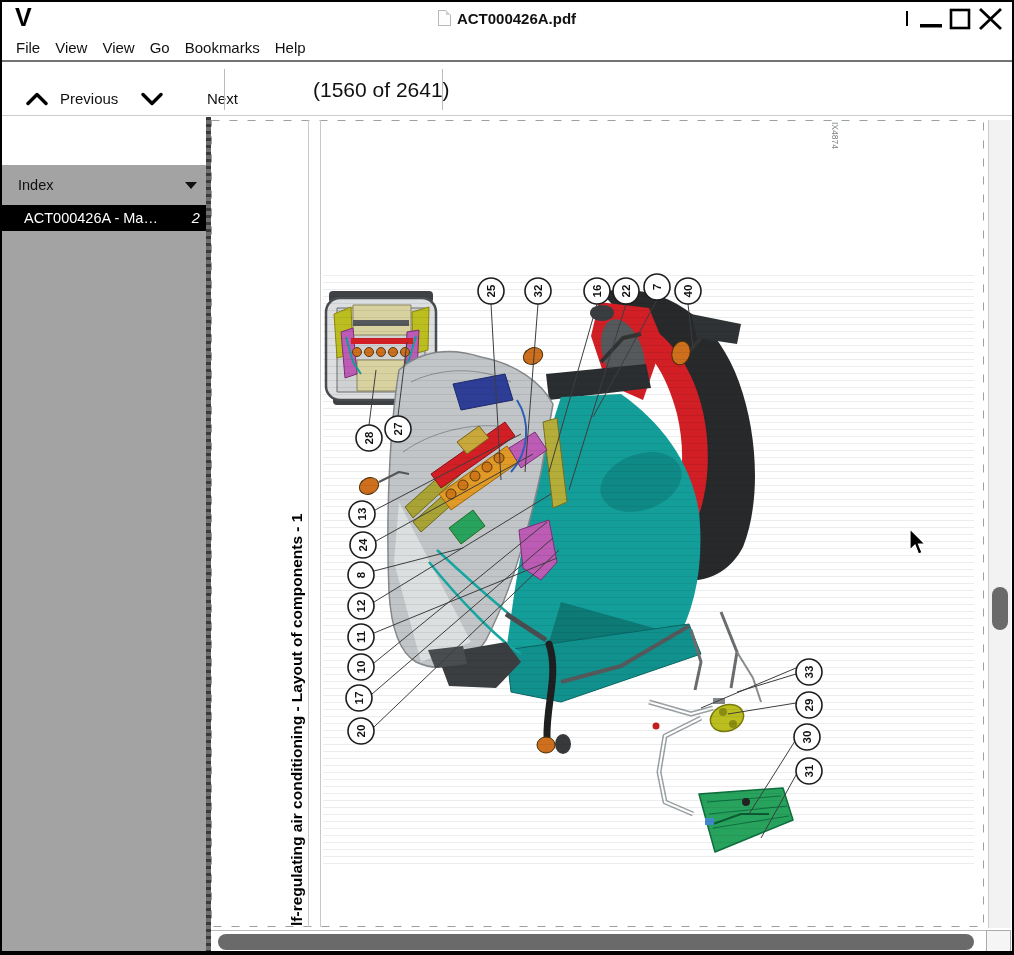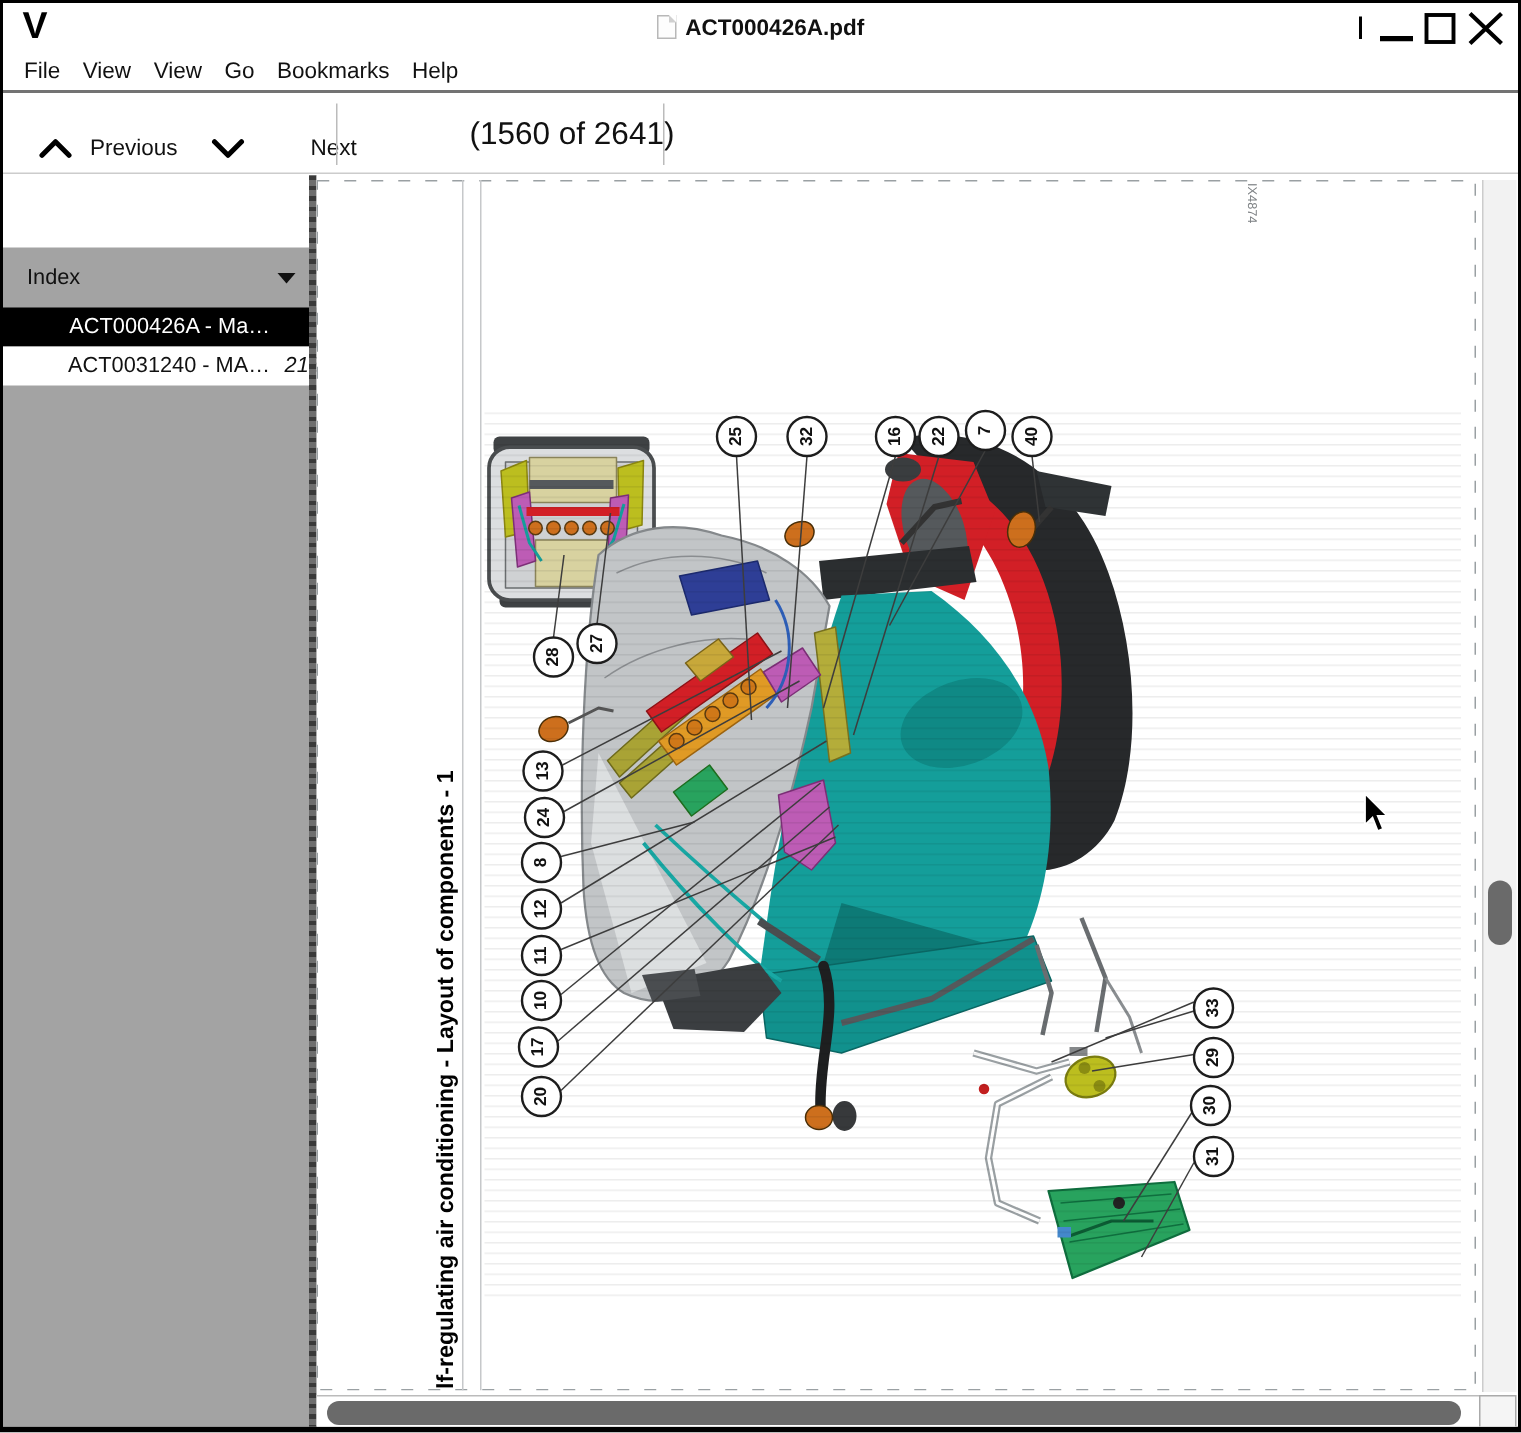--- a/index.html
+++ b/index.html
@@ -36,21 +36,21 @@
   .zoom-caret{width:0;height:0;border-left:6px solid transparent;border-right:6px solid transparent;border-top:7px solid #222;}
 
   
   .main{position:absolute;left:0;top:115px;width:1010px;height:836px;}
   .sidebar{position:absolute;left:0;top:0;width:244px;height:100%;background:#a3a3a3;margin-top:48px;}
   .sb-header{position:absolute;left:0;top:3px;width:100%;height:34px;display:flex;align-items:center;}
   .sb-title{margin-left:16px;font-size:14.5px;color:#111;flex:0 0 auto;}
   .sb-caret{margin-left:auto;width:0;height:0;border-left:6px solid transparent;border-right:6px solid transparent;border-top:7px solid #111;cursor:default;}
   .sb-close{margin-left:24px;margin-right:12px;font-size:15px;font-weight:bold;color:#000;cursor:default;}
   .sb-list{position:absolute;left:0;top:40px;width:100%;}
-  .sb-row{height:26px;display:flex;align-items:center;justify-content:flex-end;padding-right:24px;font-size:14.5px;color:#111;background:#fff;white-space:nowrap;cursor:default;}
+  .sb-row{height:26px;display:flex;align-items:center;justify-content:center;padding-right:24px;font-size:14.5px;color:#111;background:#fff;white-space:nowrap;cursor:default;}
   .sb-row.selected{background:var(--selection-bg);color:var(--selection-fg);}
   .sb-row .pg{font-style:italic;min-width:42px;text-align:right;}
   .splitter{position:absolute;left:204px;top:0;width:5px;height:100%;background:#5e5e5e;background-image:repeating-linear-gradient(to bottom,#3a3a3a 0 3px,#6e6e6e 3px 7px);}
 
   .viewer{position:absolute;left:209px;top:0;width:801px;height:836px;background:#fff;overflow:hidden;}
   .page-svg{position:absolute;left:0;top:3px;width:773px;height:807px;display:block;}
 
   
   .vscroll{position:absolute;left:777px;top:3px;width:23px;height:808px;background:#f2f2f2;border-left:1px solid #ccc;}
   .vthumb{position:absolute;left:3px;top:467px;width:16px;height:43px;background:var(--scrollbar-thumb);border-radius:8px;}
@@ -135,24 +135,20 @@
     <div class="sidebar">
       <div class="sb-header">
         <span class="sb-title">Index</span>
         <span class="sb-caret"></span>
         <span class="sb-close">✕</span>
       </div>
       <div class="sb-list">
           <div class="sb-row selected">
             <span>ACT000426A - Ma…</span>
             <span class="pg">2</span>
-          </div>
-          <div class="sb-row">
-            <span>ACT0031240 - MA…</span>
-            <span class="pg">2150</span>
           </div>
         </div>
     </div>
     <div class="splitter"></div>
 
     <div class="viewer">
       <svg class="page-svg" viewBox="210 118 773 807">
         <defs>
           <pattern id="scan" width="6" height="7" patternUnits="userSpaceOnUse">
             <line x1="0" y1="0.5" x2="6" y2="0.5" stroke="rgba(0,0,0,0.07)" stroke-width="1"></line>

